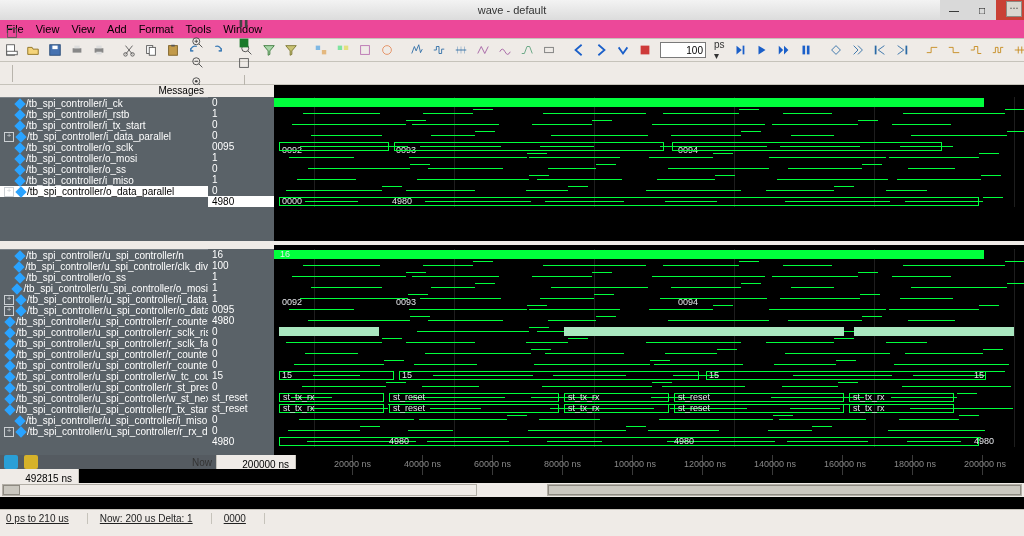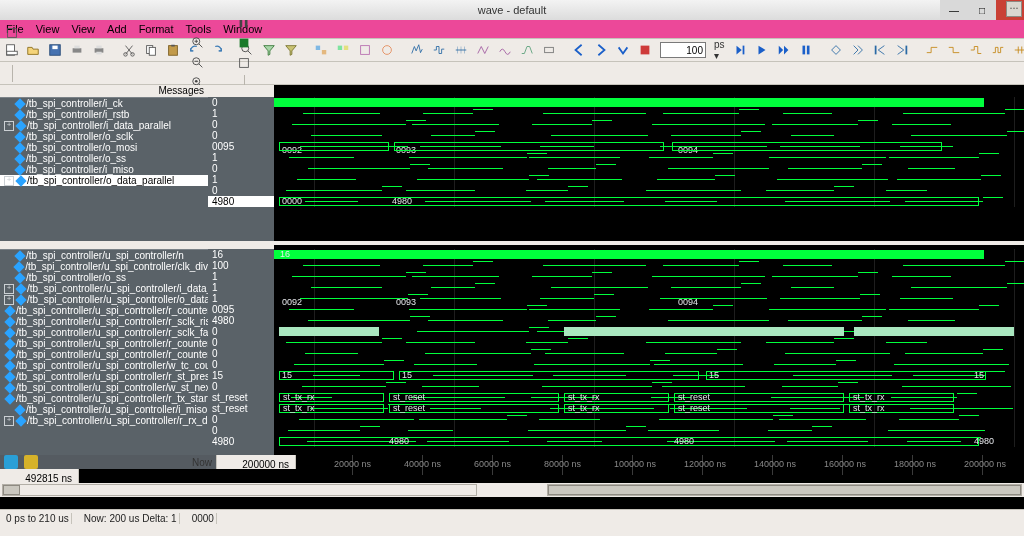--- a/index.html
+++ b/index.html
@@ -51,21 +51,21 @@
   
   .infobar{height:22px;background:#efebe7;display:flex;}
   .infobar .left{width:208px;display:flex;align-items:center;gap:6px;padding:0 4px;border-right:1px solid #c6c3bb;}
   .infobar .mid{width:66px;text-align:right;padding:4px 6px;font-size:10px;border-right:1px solid #c6c3bb;}
   .infobar .right{flex:1;}
   .cy{width:14px;height:14px;display:inline-block;}
   .cy.r{background:#2a9fd6;border-radius:2px;}
   .cy.y{background:#d6b22a;border-radius:2px;}
   .nowlbl{flex:1;text-align:right;color:#333;font-size:10px;}
   .statusbar{height:16px;background:#efebe7;border-top:1px solid #c6c3bb;display:flex;align-items:center;font-size:10px;color:#222;gap:12px;padding:0 6px;}
-  .statusbar .cell{border-right:1px solid #c6c3bb;padding-right:2px;}
+  .statusbar .cell{border-right:1px solid #c6c3bb;padding-right:18px;text-decoration:underline;}
   .menubar span{cursor:default;}
   .rightbtn{position:absolute;right:2px;top:1px;width:14px;height:14px;border:1px solid #8e8a82;background:#dad7cf;font-size:9px;line-height:12px;text-align:center;}
 </style>
 </head>
 <body>
 
 <div class="titlebar">
   <div class="title">wave - default</div>
   <div class="winbtns">
     <div class="wbt min">—</div>
@@ -435,20 +435,25 @@
         <div id="p1sig">
             <div class="sigrow">
               <div style="width: 10px;"></div>
               <div class="diam"></div>
               <span>/tb_spi_controller/i_ck</span>
             </div>
             <div class="sigrow">
               <div style="width: 10px;"></div>
               <div class="diam"></div>
               <span>/tb_spi_controller/i_rstb</span>
+            </div>
+            <div class="sigrow">
+              <div style="width: 10px;"></div>
+              <div class="diam"></div>
+              <span>/tb_spi_controller/i_tx_start</span>
             </div>
             <div class="sigrow">
               <div class="plusbox">+</div>
               <div class="diam"></div>
               <span>/tb_spi_controller/i_data_parallel</span>
             </div>
             <div class="sigrow">
               <div style="width: 10px;"></div>
               <div class="diam"></div>
               <span>/tb_spi_controller/o_sclk</span>
@@ -629,20 +634,25 @@
             </div>
             <div class="sigrow">
               <div style="width: 10px;"></div>
               <div class="diam"></div>
               <span>/tb_spi_controller/u_spi_controller/clk_div</span>
             </div>
             <div class="sigrow">
               <div style="width: 10px;"></div>
               <div class="diam"></div>
               <span>/tb_spi_controller/o_ss</span>
+            </div>
+            <div class="sigrow">
+              <div style="width: 10px;"></div>
+              <div class="diam"></div>
+              <span>/tb_spi_controller/u_spi_controller/o_mosi</span>
             </div>
             <div class="sigrow">
               <div class="plusbox">+</div>
               <div class="diam"></div>
               <span>/tb_spi_controller/u_spi_controller/i_data_parallel</span>
             </div>
             <div class="sigrow">
               <div class="plusbox">+</div>
               <div class="diam"></div>
               <span>/tb_spi_controller/u_spi_controller/o_data_parallel</span>

